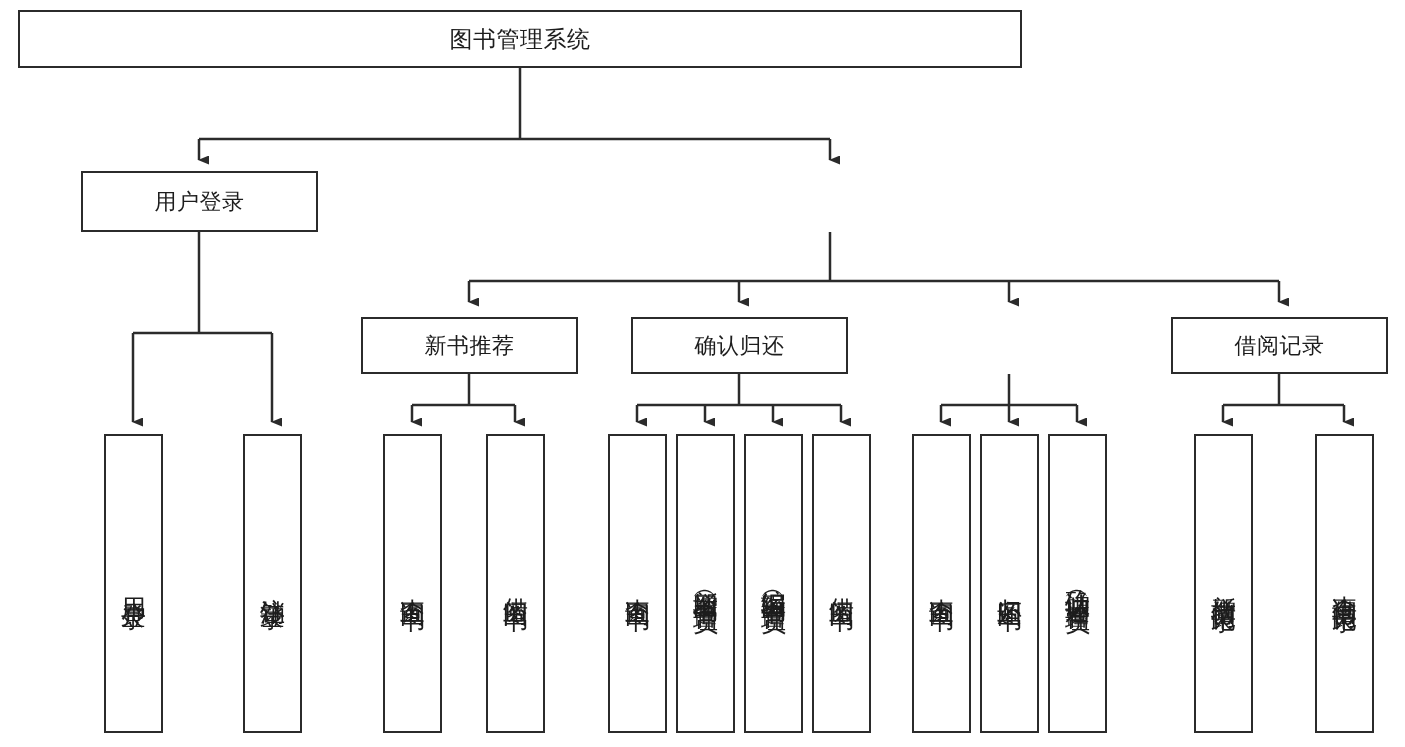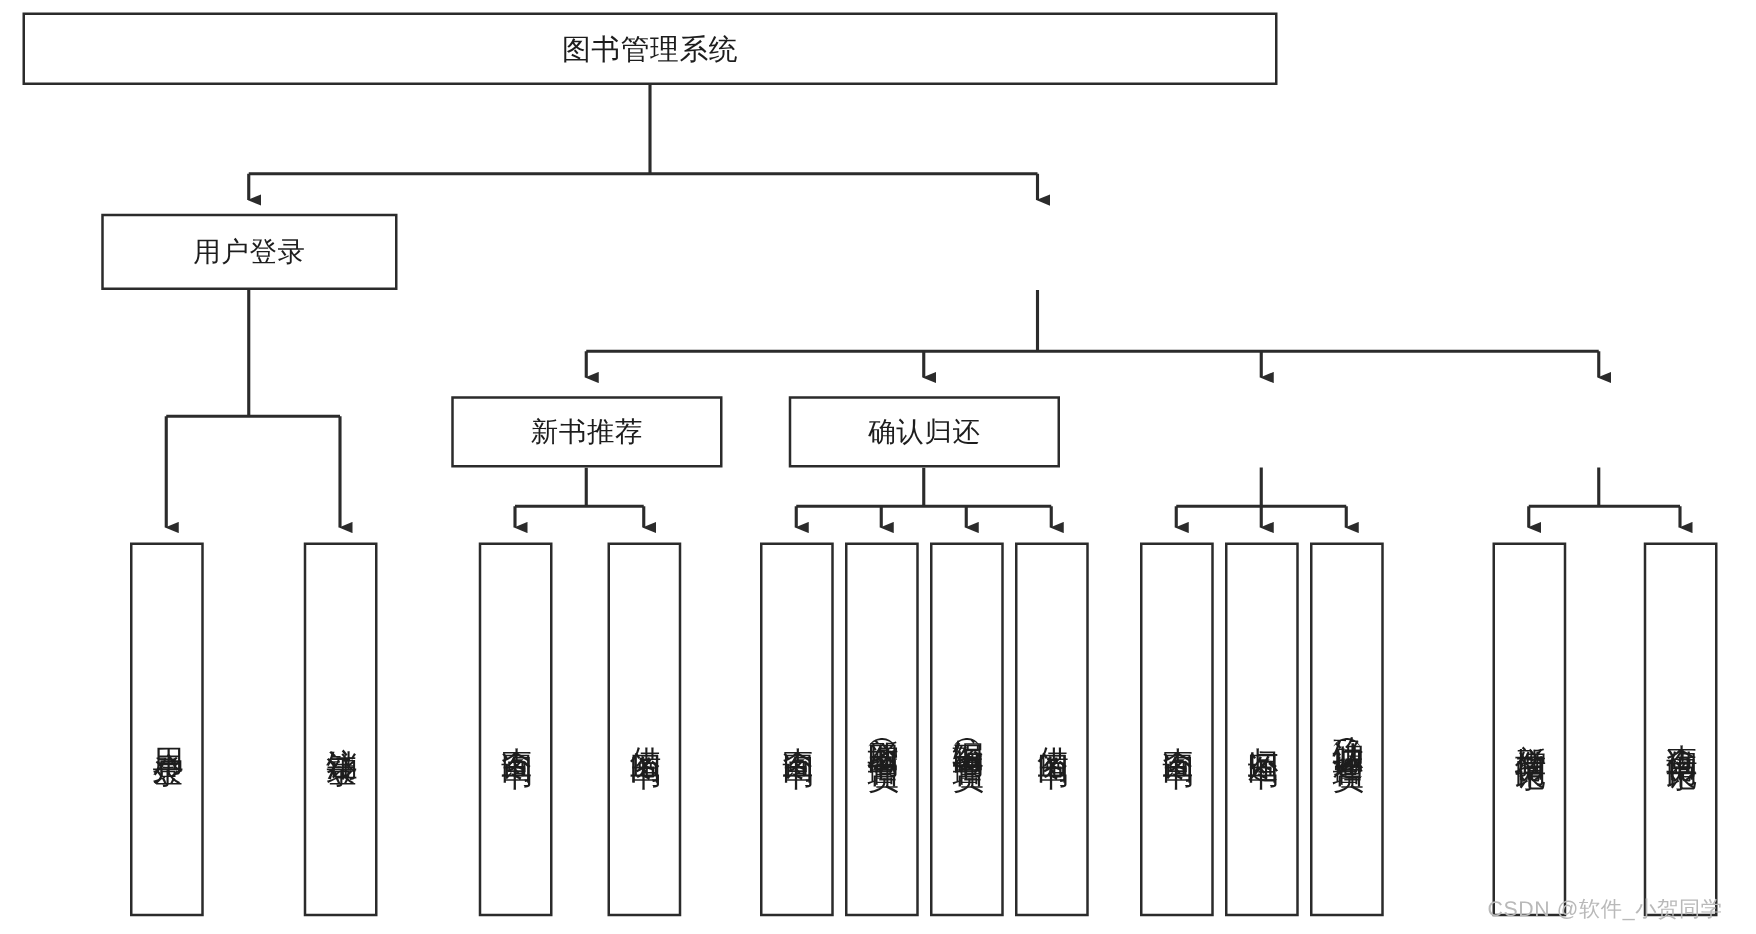--- a/index.html
+++ b/index.html
@@ -132,20 +132,23 @@
   <div class="node h" style="left:81px; top:171px; width:237px; height:61px;">
     <span class="lbl">用户登录</span>
   </div>
 
   <div class="node h" style="left:361px; top:317px; width:217px; height:57px;">
     <span class="lbl">新书推荐</span>
   </div>
   <div class="node h" style="left:631px; top:317px; width:217px; height:57px;">
     <span class="lbl">确认归还</span>
   </div>
+  <div class="node h" style="left:1171px; top:317px; width:217px; height:57px;">
+    <span class="lbl">借阅记录</span>
+  </div>
 
   <div class="node v" style="left:104px; top:434px; width:59px; height:299px;">
     <span class="lbl">用户登录</span>
   </div>
   <div class="node v" style="left:243px; top:434px; width:59px; height:299px;">
     <span class="lbl">注销登录</span>
   </div>
 
   <div class="node v" style="left:383px; top:434px; width:59px; height:299px;">
     <span class="lbl">查询图书</span>
@@ -177,15 +180,14 @@
     <span class="lbl">确认归还（管理员）</span>
   </div>
 
   <div class="node v" style="left:1194px; top:434px; width:59px; height:299px;">
     <span class="lbl">新增借阅记录</span>
   </div>
   <div class="node v" style="left:1315px; top:434px; width:59px; height:299px;">
     <span class="lbl">查询借阅记录</span>
   </div>
 
-  <div class="watermark" style="left:1190px; top:716px;">CSDN @软件_小贺同学</div>
 
 </div>
 
 </body></html>

